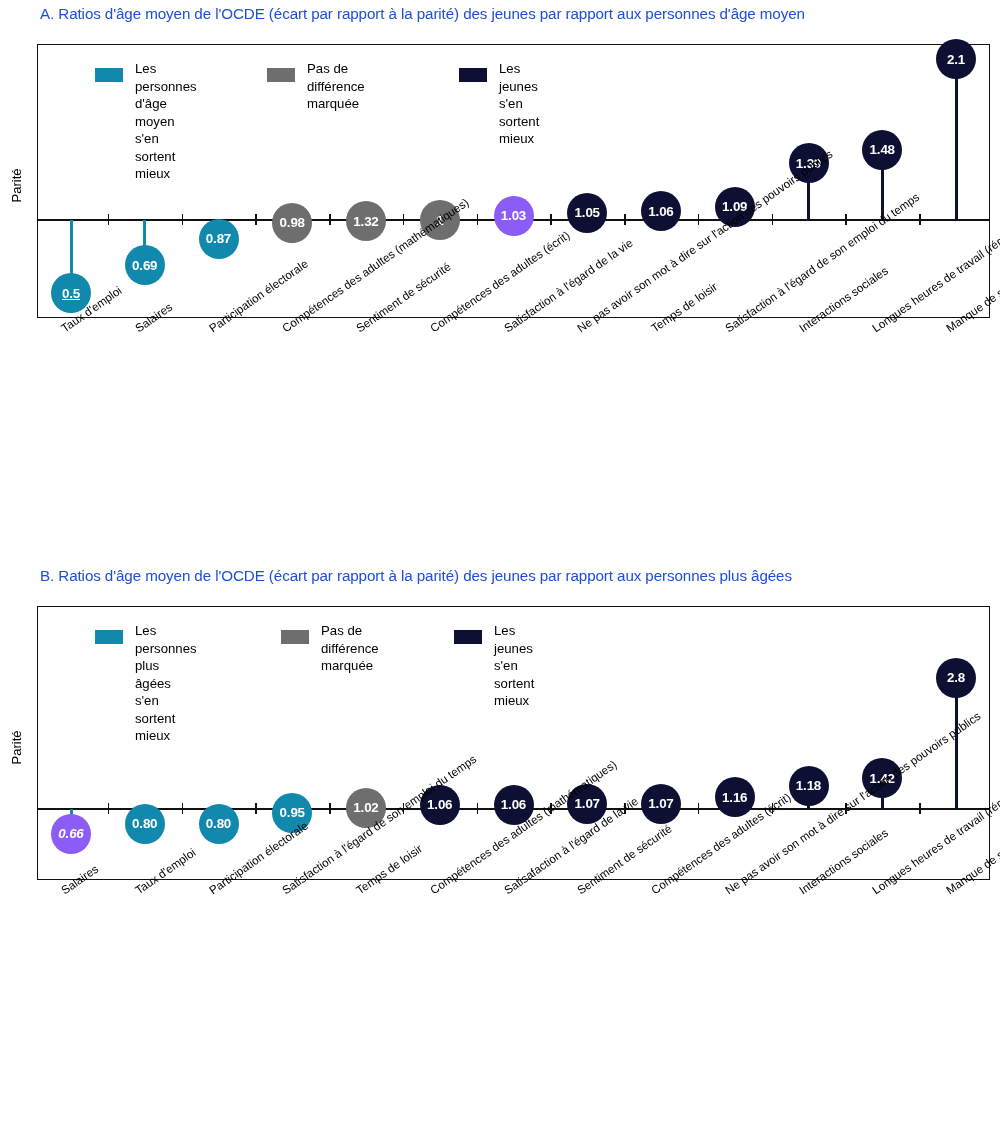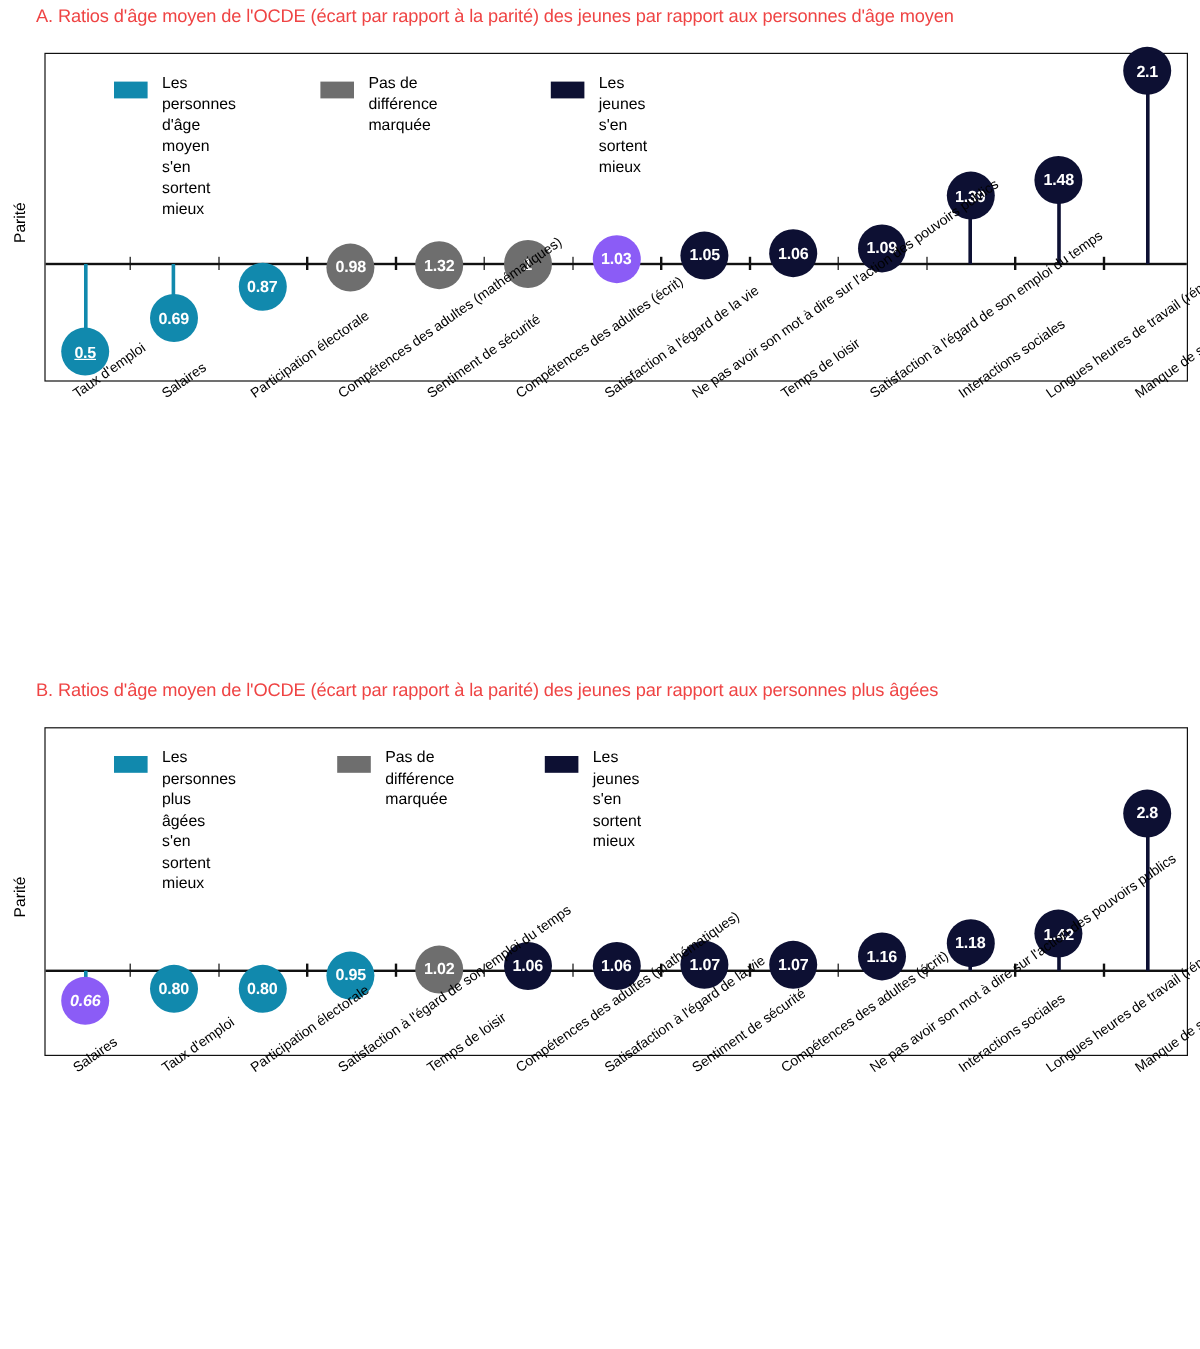--- a/index.html
+++ b/index.html
@@ -6,23 +6,23 @@
   body{
     width:1000px;height:1124px;position:relative;
     font-family:"Liberation Sans","DejaVu Sans",sans-serif;
     color:#000000;overflow:hidden;
   }
   .panel{position:absolute;left:0;width:1000px;}
   #panel-a{top:0;height:562px;}
   #panel-b{top:562px;height:562px;}
 
   .panel-title{
-    position:absolute;left:30px;top:4px;
+    position:absolute;left:40px;top:4px;
     font-size:15.2px;line-height:19px;letter-spacing:-0.1px;
-    white-space:nowrap;color:#ef4444;
+    white-space:nowrap;color:#1d4ed8;
   }
 
   .plot-frame{
     position:absolute;
     border:1.6px solid #111111;
     box-sizing:border-box;
     background:#ffffff;
   }
   
   #frame-a{left:37px;top:44px;width:953px;height:274px;}

